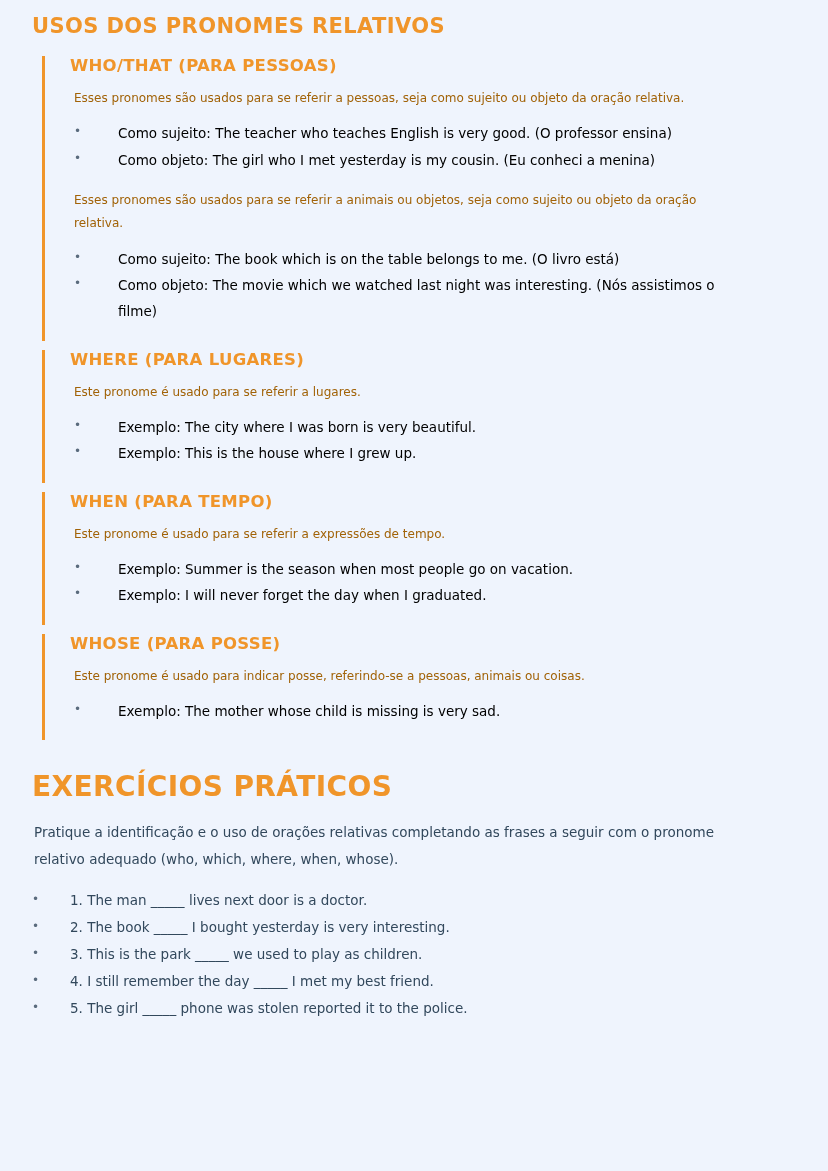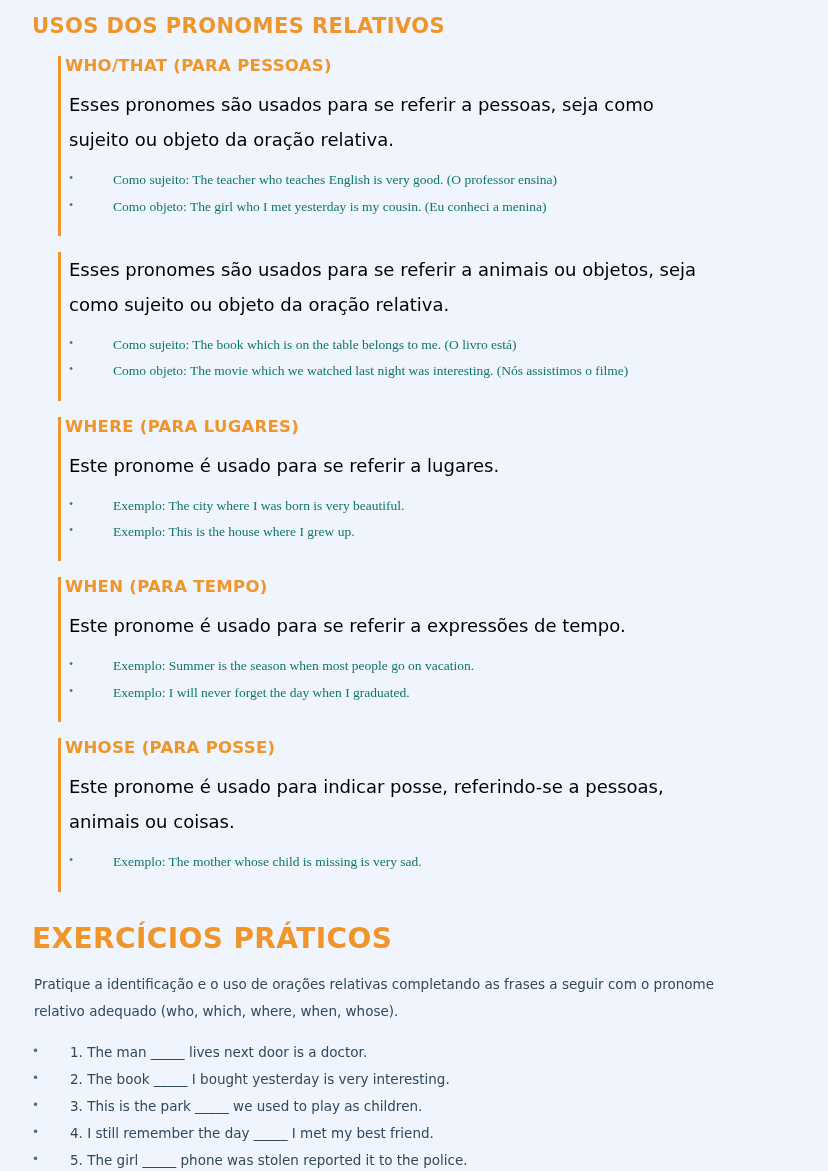--- a/index.html
+++ b/index.html
@@ -25,50 +25,49 @@
     font-size: 21px;
     font-weight: bold;
     letter-spacing: 0.4px;
     margin: 8px 0 18px 4px;
   }
   .sections {
     margin-left: 14px;
   }
   .section {
     border-left: 3px solid #f0952a;
-    padding: 0 0 2px 4px;
-    margin: 16px;
+    padding: 0 0 2px 25px;
+    margin: 0;
   }
   .section-title {
     color: #f0952a;
     font-size: 16.5px;
     font-weight: bold;
     letter-spacing: 0.3px;
     margin: 9px 0 12px 0;
   }
   .section-desc {
-    font-size: 18px;
+    font-size: 12px;
     line-height: 1.95;
-    color: #000000;
+    color: #a16207;
     margin: 0 0 10px 4px;
     max-width: 700px;
   }
   ul.bullets {
     list-style: none;
     margin: 0 0 14px 0;
     padding: 0;
   }
   ul.bullets li {
     position: relative;
     font-size: 13.5px;
     line-height: 1.95;
-    color: #0f766e;
+    color: #000000;
     padding-left: 48px;
     margin: 0;
-    font-family: Liberation Serif, serif;
   }
   ul.bullets li::before {
     content: "\2022";
     position: absolute;
     left: 4px;
     top: 0;
     color: #5a6b7d;
     font-size: 12px;
   }
   .ex-title {

